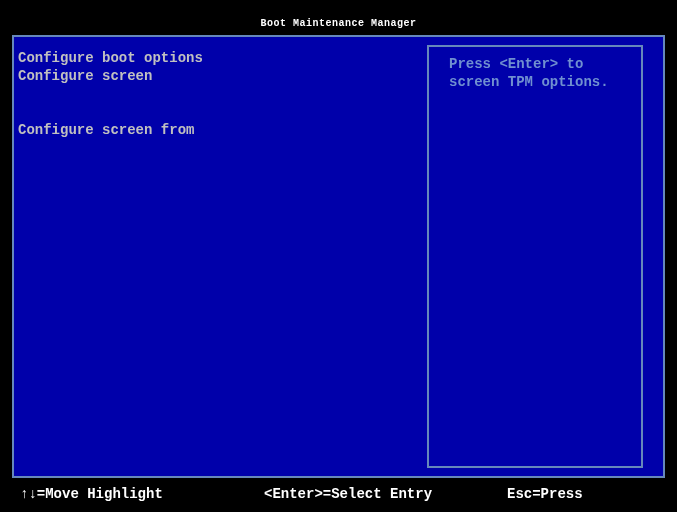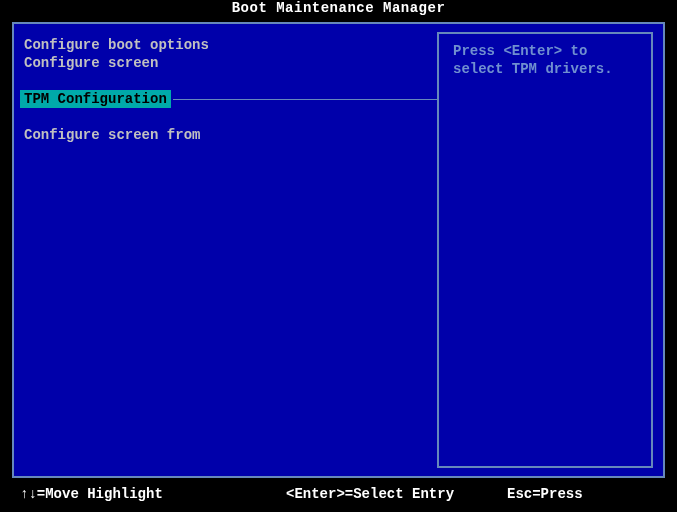--- a/index.html
+++ b/index.html
@@ -18,23 +18,23 @@
       overflow: hidden;
     }
     .screen {
       width: 100%;
       height: 100%;
       display: flex;
       flex-direction: column;
     }
     .title-bar {
       text-align: center;
-      padding: 0 0 6px 0;
+      padding: 18px 0 6px 0;
       color: #fff;
-      font-size: 14px;
+      font-size: 10px;
       letter-spacing: 0.5px;
     }
     .main-area {
       flex: 1;
       background: #0000aa;
       margin: 0 12px;
       display: flex;
       border: 2px solid #6688bb;
       border-top: none;
       border-bottom: none;
@@ -53,21 +53,21 @@
       content: "";
       position: absolute;
       bottom: 0;
       left: -2px;
       right: -2px;
       height: 2px;
       background: #6688bb;
     }
     .left-panel {
       flex: 1;
-      padding: 14px 0 14px 6px;
+      padding: 14px 0 14px 0;
       display: flex;
       flex-direction: column;
     }
     .menu-item {
       color: #c0c0c0;
       padding: 0 4px;
       line-height: 18px;
       white-space: pre;
     }
     .menu-item.selected {
@@ -85,71 +85,67 @@
       background: #6688bb;
       margin-left: 2px;
       align-self: center;
     }
     .selected-container {
       display: flex;
       align-items: center;
     }
     .right-panel {
       width: 216px;
-      margin: 10px 10px 10px 0;
+      margin: 10px 20px 10px 0;
       border: 2px solid #6688bb;
-      padding: 8px 14px;
+      padding: 8px 20px;
       color: #7090d0;
     }
     .right-panel .help-line {
       line-height: 18px;
       white-space: pre-wrap;
     }
     .footer {
       display: flex;
       padding: 8px 20px 10px 20px;
       color: #fff;
       font-size: 14px;
+      gap: 24px;
     }
     .footer-left {
       flex: 0 0 220px;
     }
     .footer-mid {
       flex: 1;
       text-align: left;
-      margin-left: 46px;
     }
     .footer-right {
       flex: 0 0 150px;
       text-align: left;
     }
   </style>
 </head>
 <body>
 
 <div class="screen">
   <div class="title-bar">Boot Maintenance Manager</div>
 
   <div class="main-area">
     <div class="left-panel">
       <div class="menu-item">Configure boot options</div>
       <div class="menu-item">Configure screen</div>
       <div class="menu-spacer"></div>
-      <div class="selected-container">
-        <span class="menu-item selected">TPM Configuration</span>
-        <div class="hr-line"></div>
-      </div>
       <div class="menu-spacer"></div>
       <div class="menu-item">Configure screen from</div>
       <div class="menu-spacer"></div>
     </div>
 
     <div class="right-panel">
       <div class="help-line">Press &lt;Enter&gt; to</div>
-      <div class="help-line">select TPM drivers.</div>
+      <div class="help-line">screen TPM options.</div>
     </div>
   </div>
 
   <div class="footer">
     <div class="footer-left">↑↓=Move Highlight</div>
     <div class="footer-mid">&lt;Enter&gt;=Select Entry</div>
     <div class="footer-right">Esc=Press</div>
   </div>
 </div>
 

